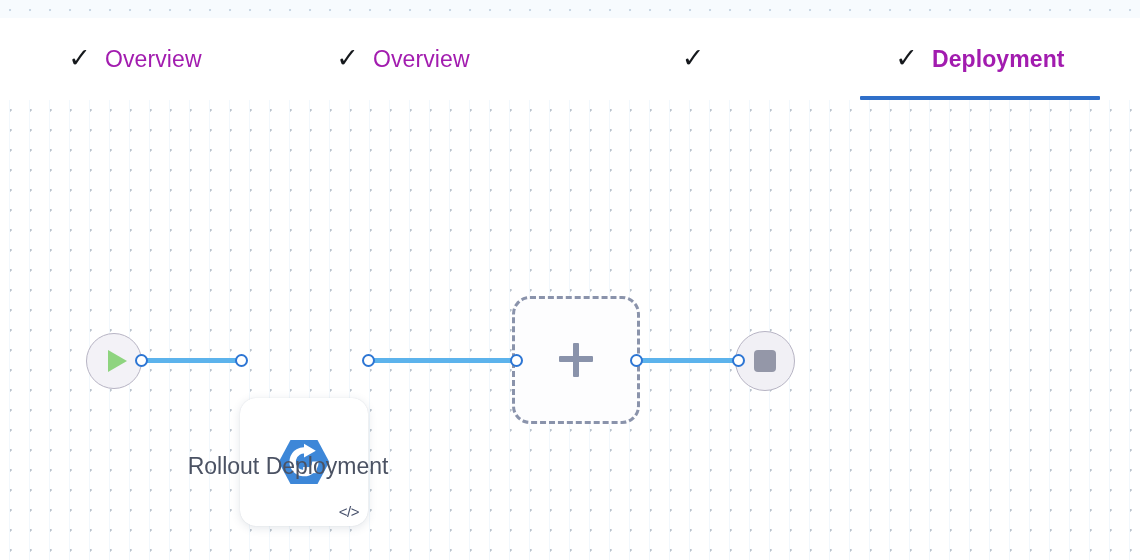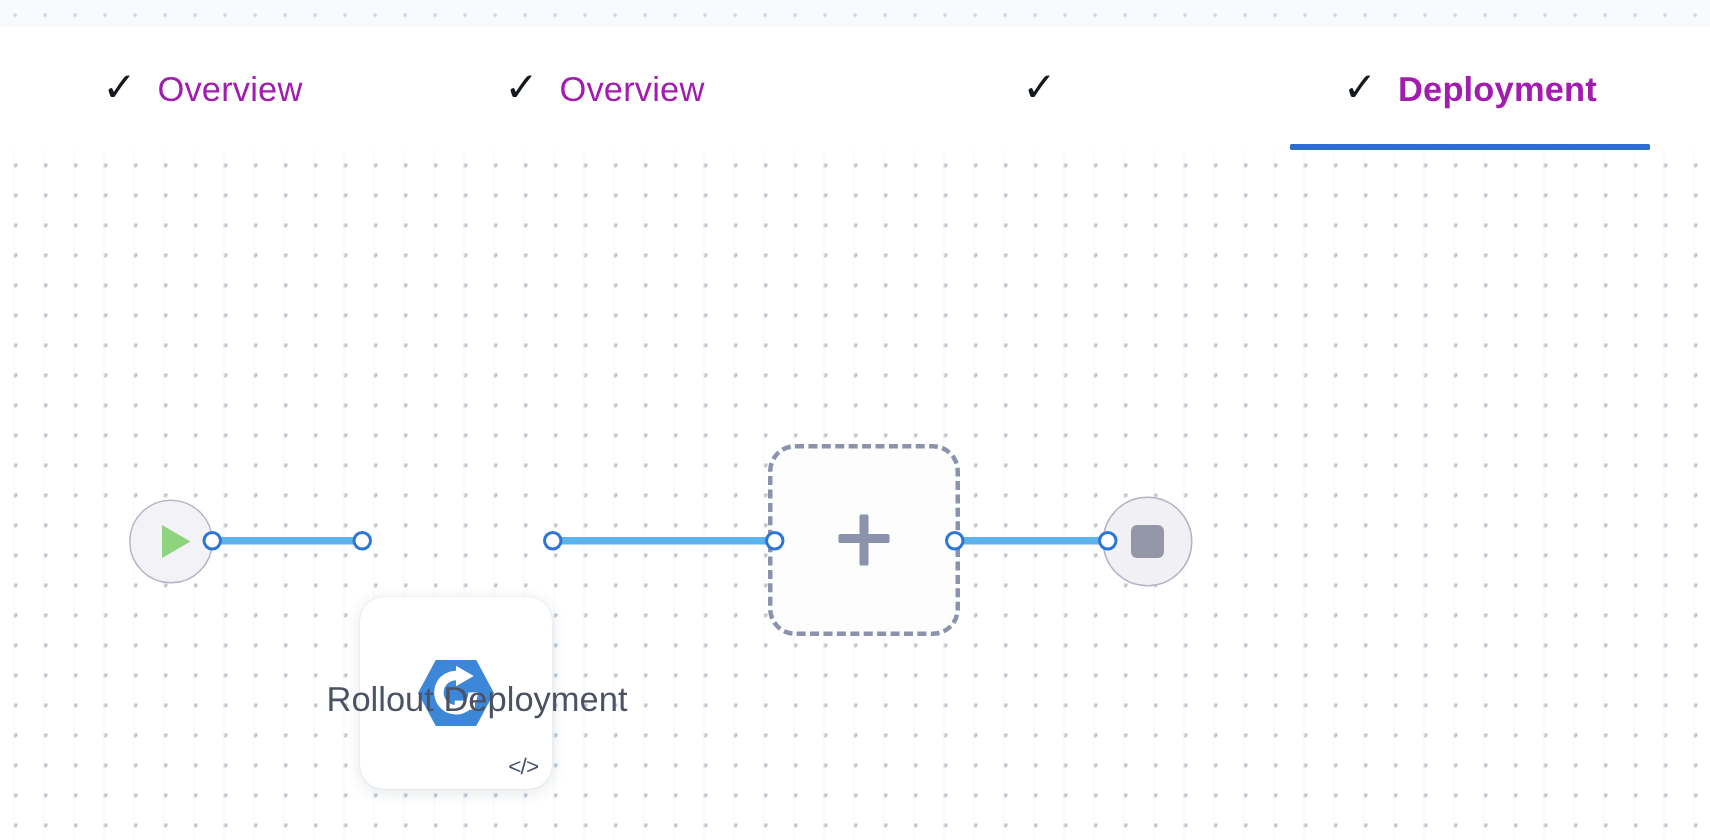--- a/index.html
+++ b/index.html
@@ -181,21 +181,21 @@
     position: absolute;
     right: 9px; bottom: 7px;
     font-size: 15px;
     color: #46506b;
     font-family: "Liberation Sans", sans-serif;
     letter-spacing: -0.5px;
     line-height: 1;
   }
   #label-rollout {
     position: absolute;
-    left: 194px; top: 345px;
+    left: 164px; top: 345px;
     width: 248px;
     text-align: center;
     font-size: 23px;
     line-height: 42px;
     color: #4b5263;
     cursor: default;
   }
 
   
   #node-add {

